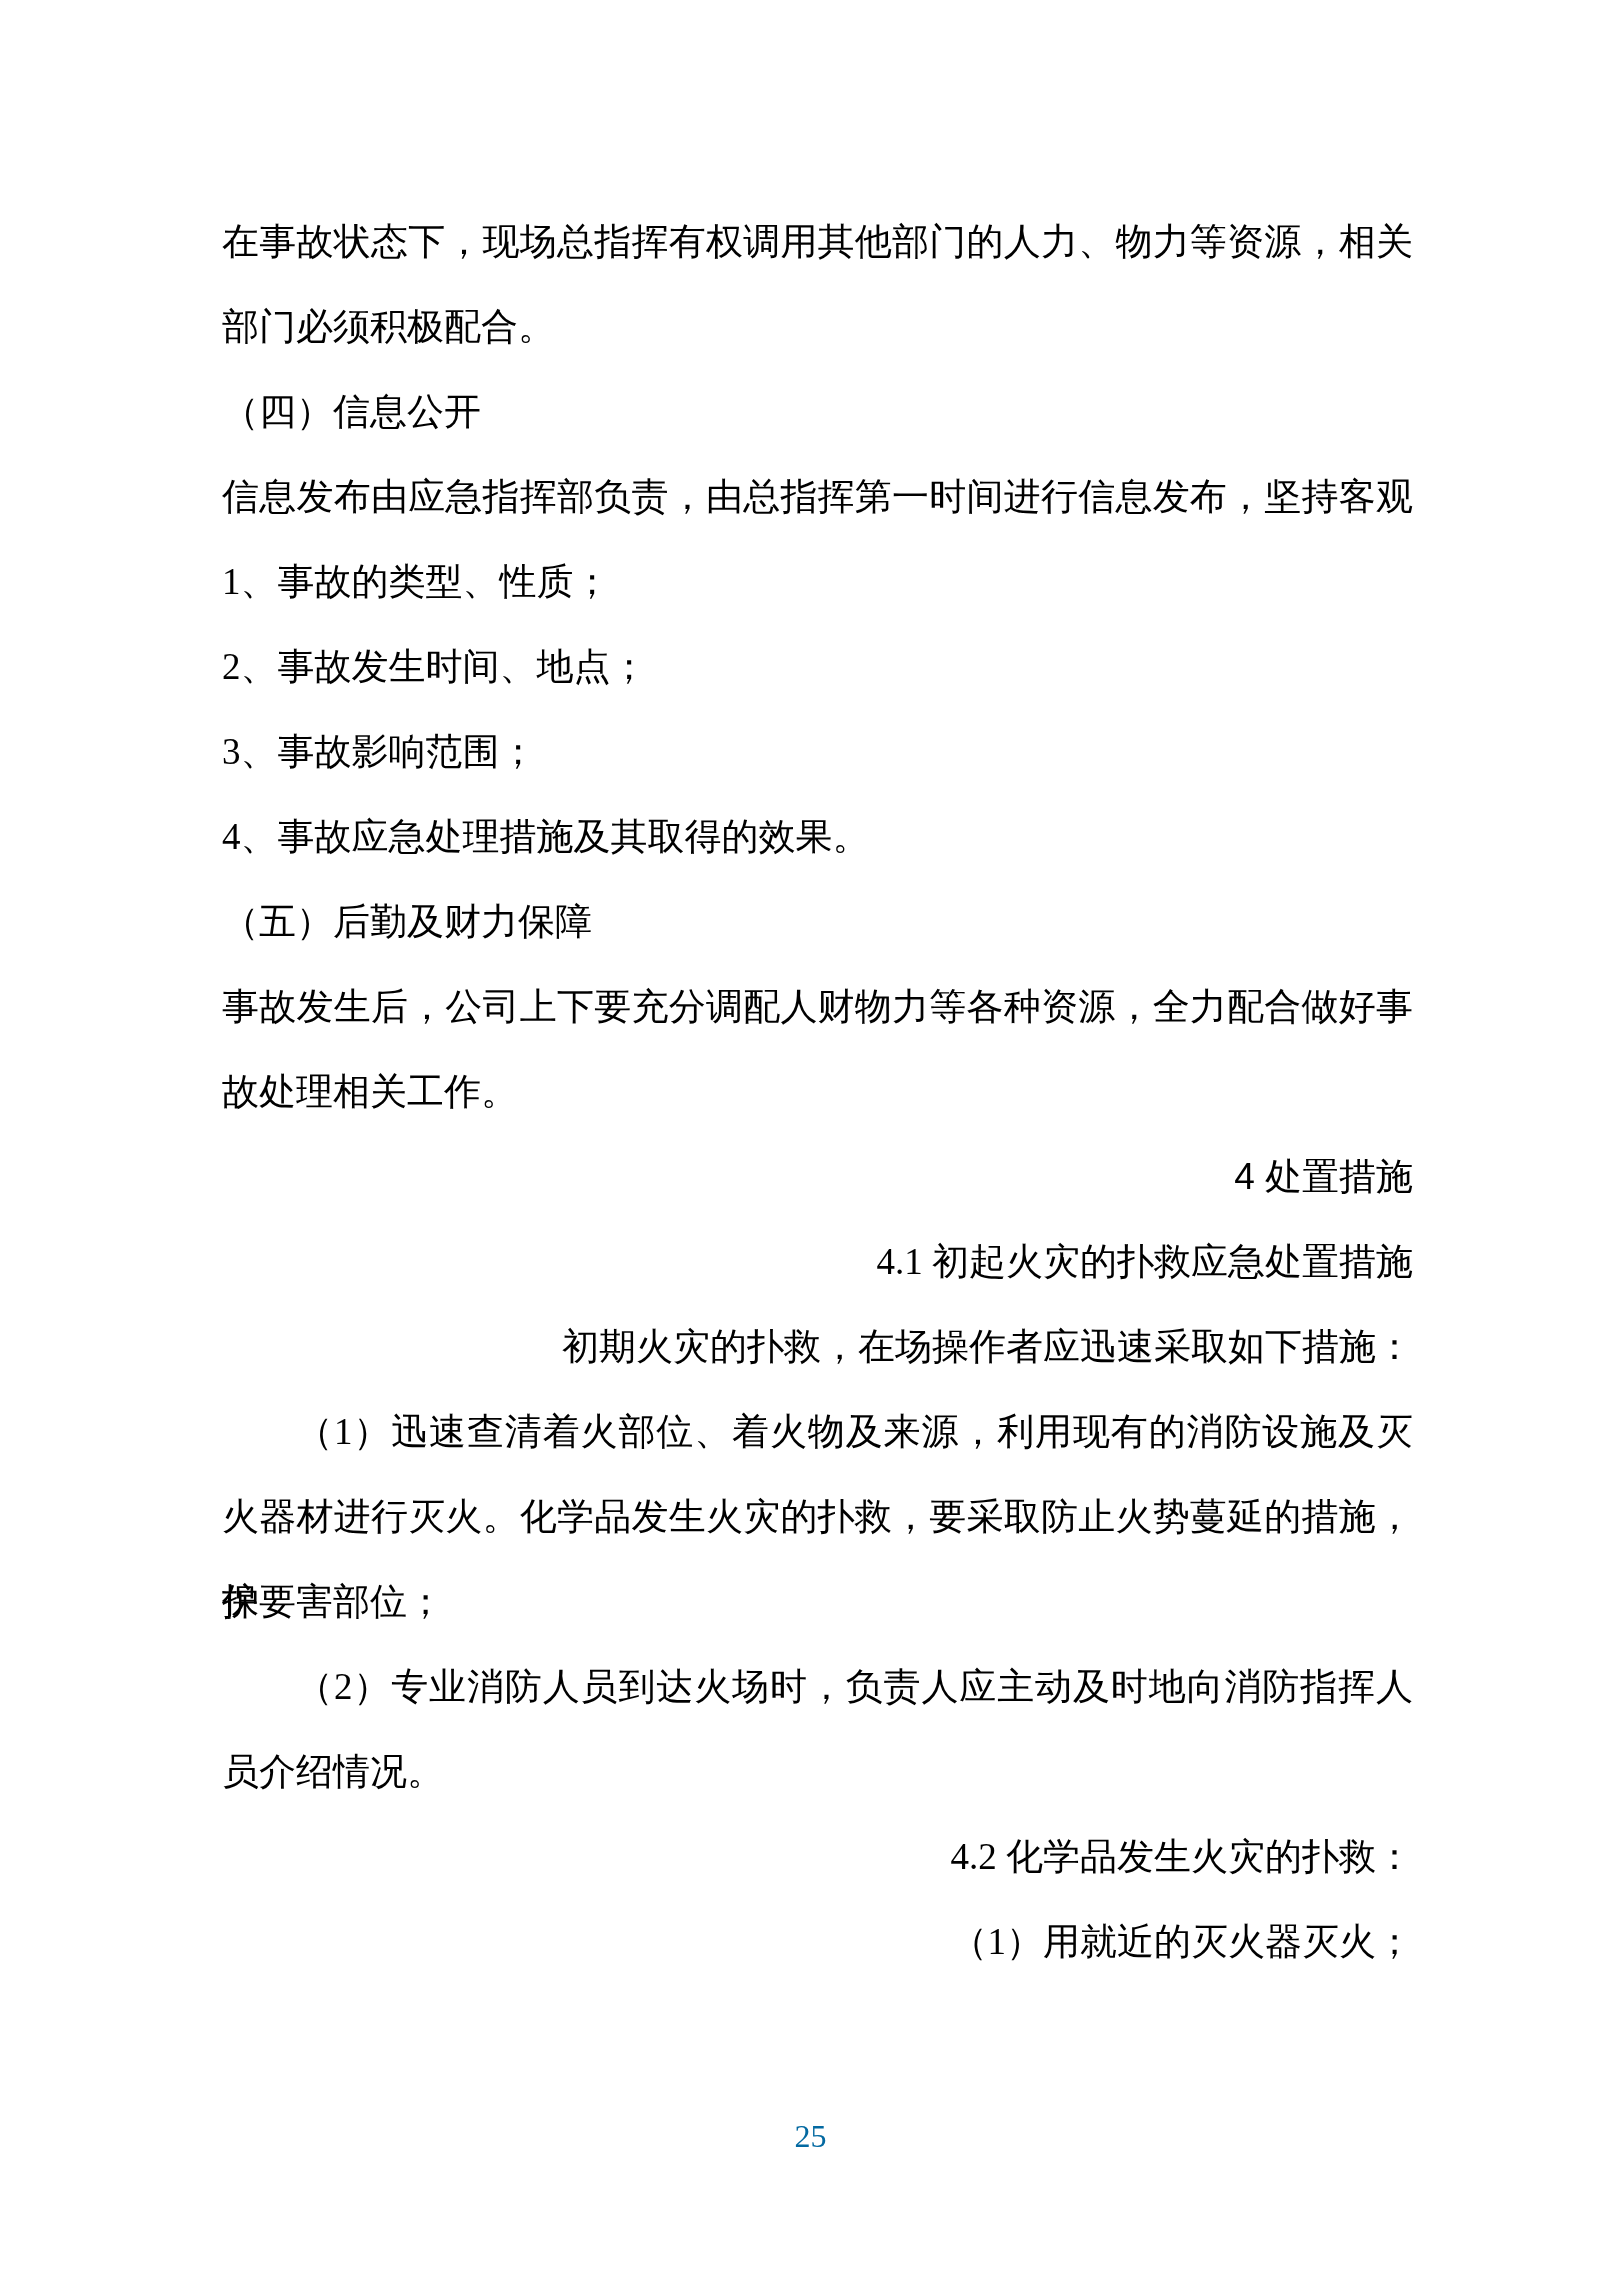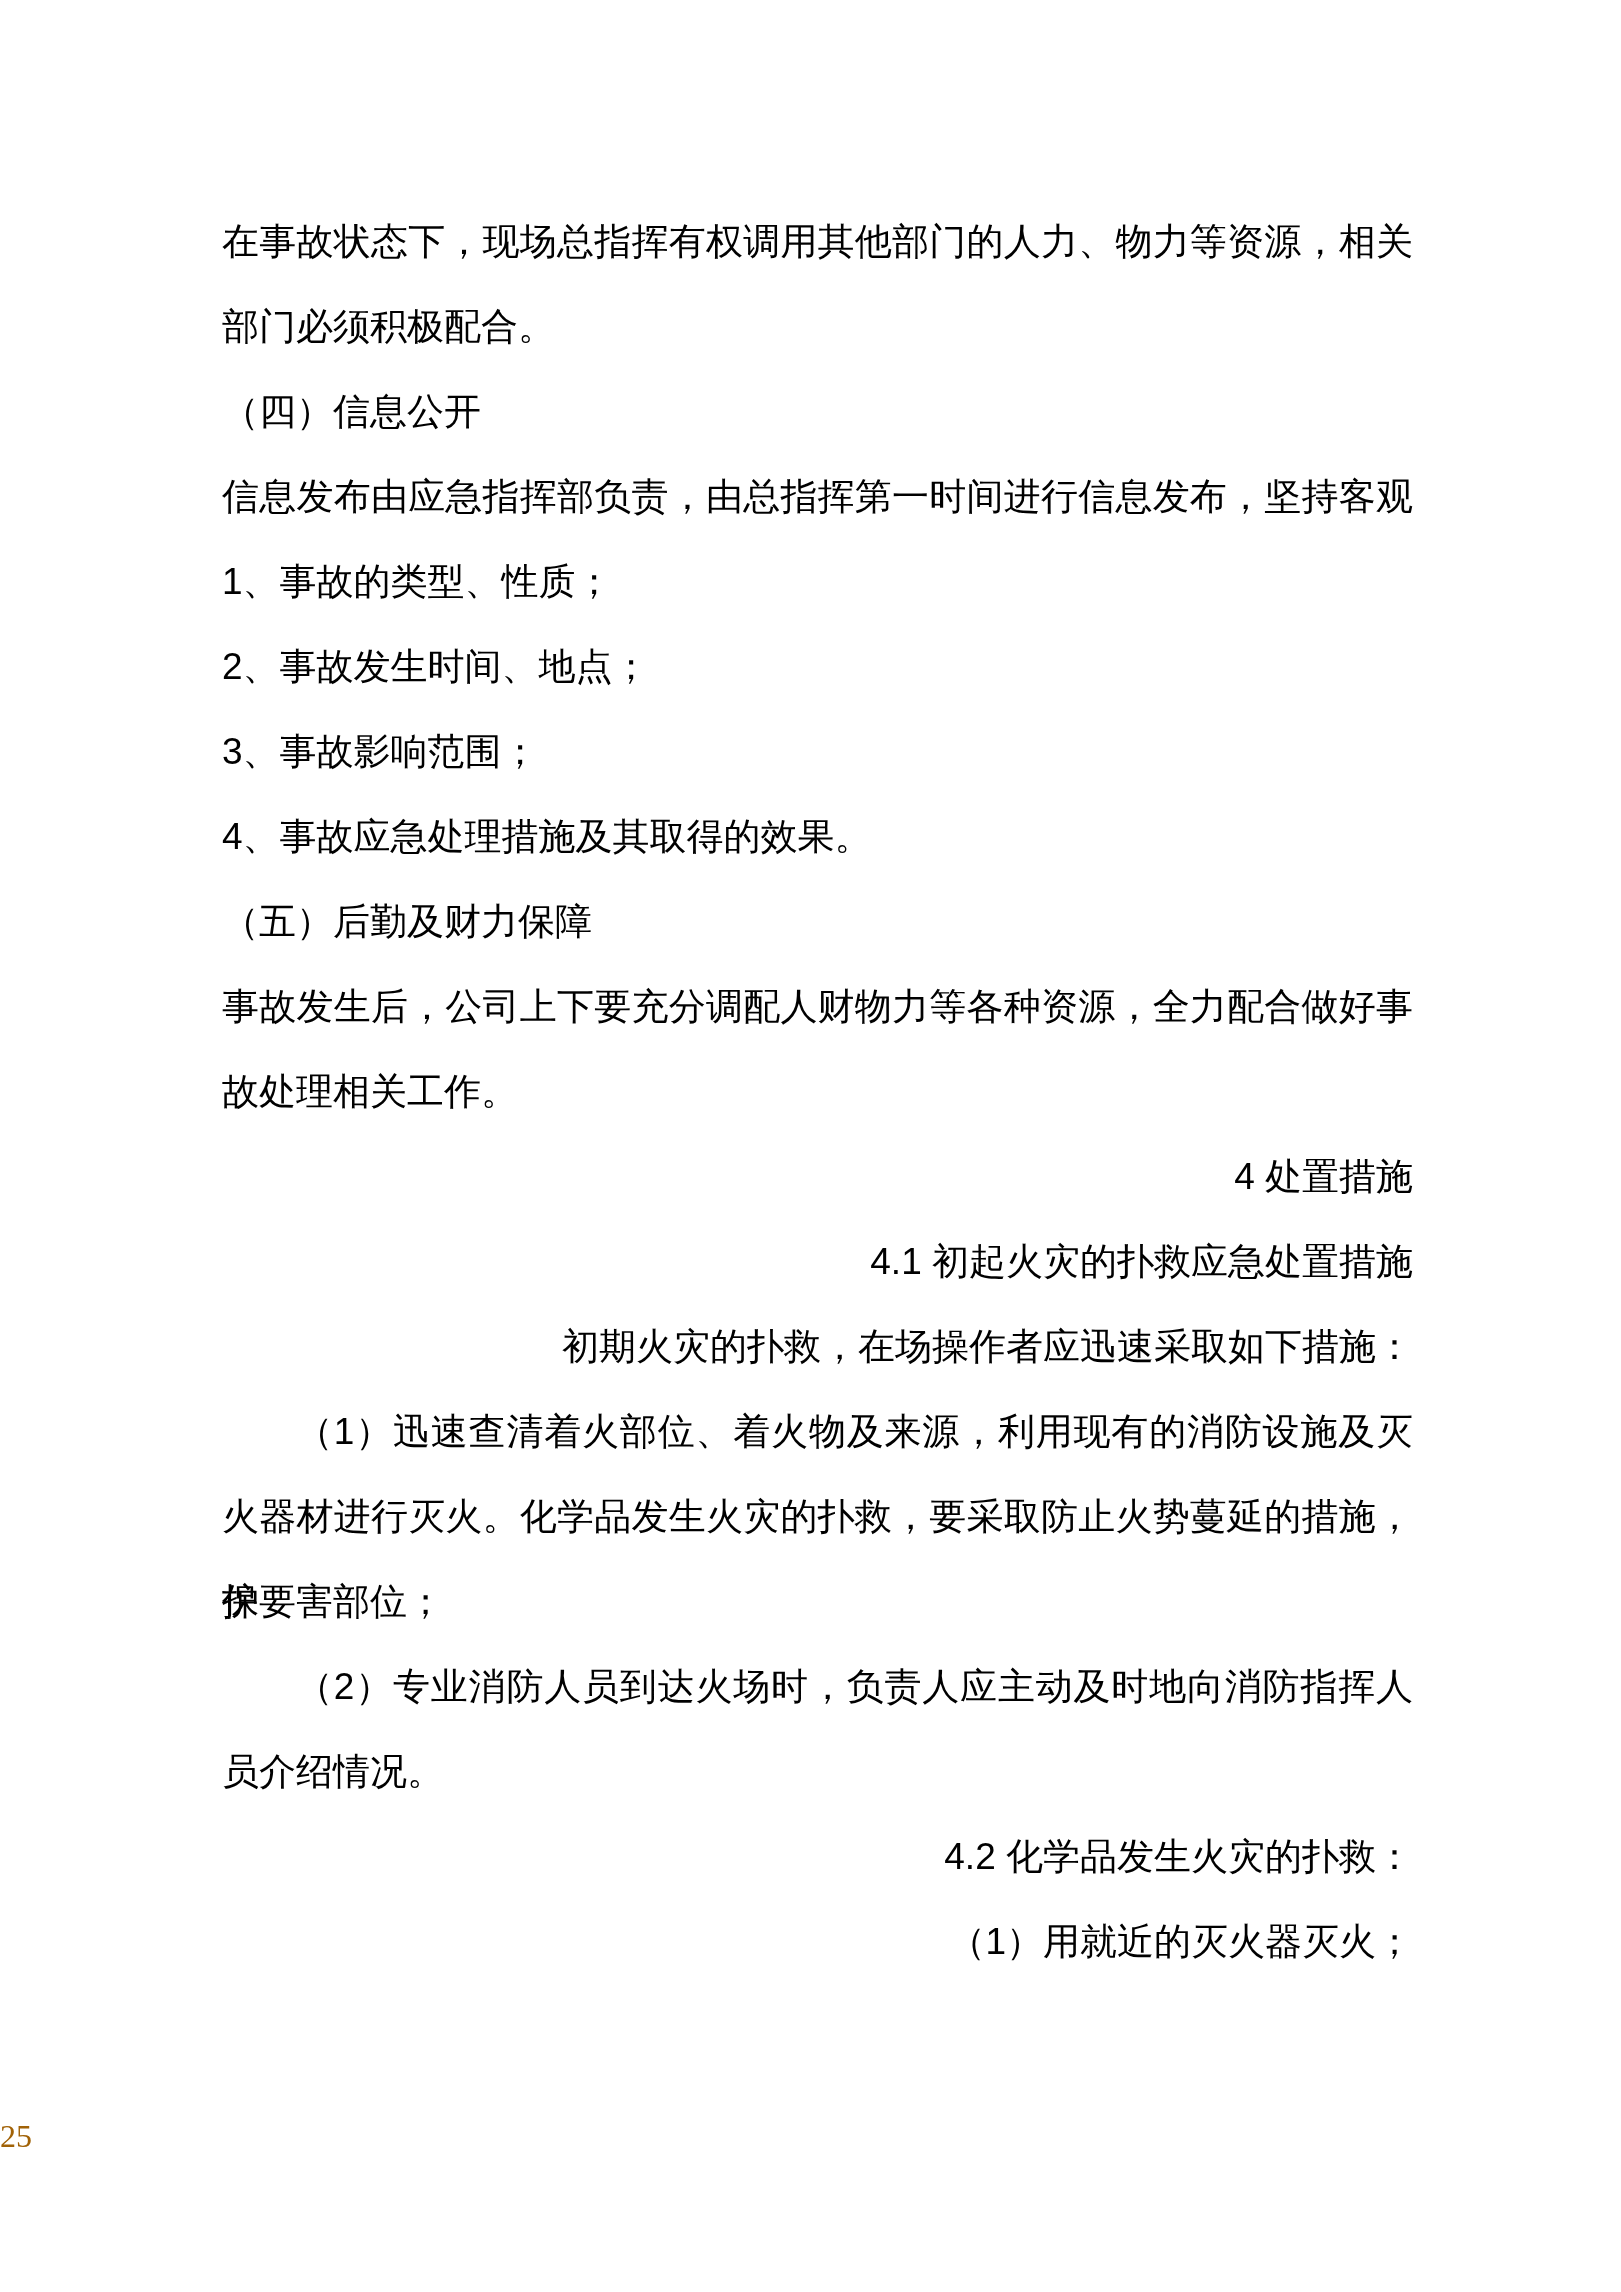--- a/index.html
+++ b/index.html
@@ -18,21 +18,21 @@
     position: absolute;
     left: 222px;
     top: 199px;
     width: 1191px;
   }
   .line {
     height: 85px;
     line-height: 85px;
     font-size: 37px;
     color: #000000;
-    font-family: Liberation Sans, sans-serif;
+    font-family: Liberation Serif, serif;
     white-space: nowrap;
   }
   .line.justify {
     white-space: normal;
     text-align: justify;
     text-align-last: justify;
   }
   .line.indent2 {
     padding-left: 74px;
     text-align: right;
@@ -41,23 +41,23 @@
     font-weight: normal;
     font-family: "Liberation Sans", sans-serif;
   }
   .page-number {
     position: absolute;
     top: 2107px;
     left: 0;
     width: 100%;
     height: 59px;
     line-height: 59px;
-    text-align: left;
+    text-align: center;
     font-size: 32px;
-    color: #a16207;
+    color: #0369a1;
     font-family: "Liberation Serif", serif;
   }
 </style>
 </head>
 <body>
 
 <div class="page">
   <div class="content">
       <div class="line justify">在事故状态下，现场总指挥有权调用其他部门的人力、物力等资源，相关</div>
       <div class="line">部门必须积极配合。</div>

